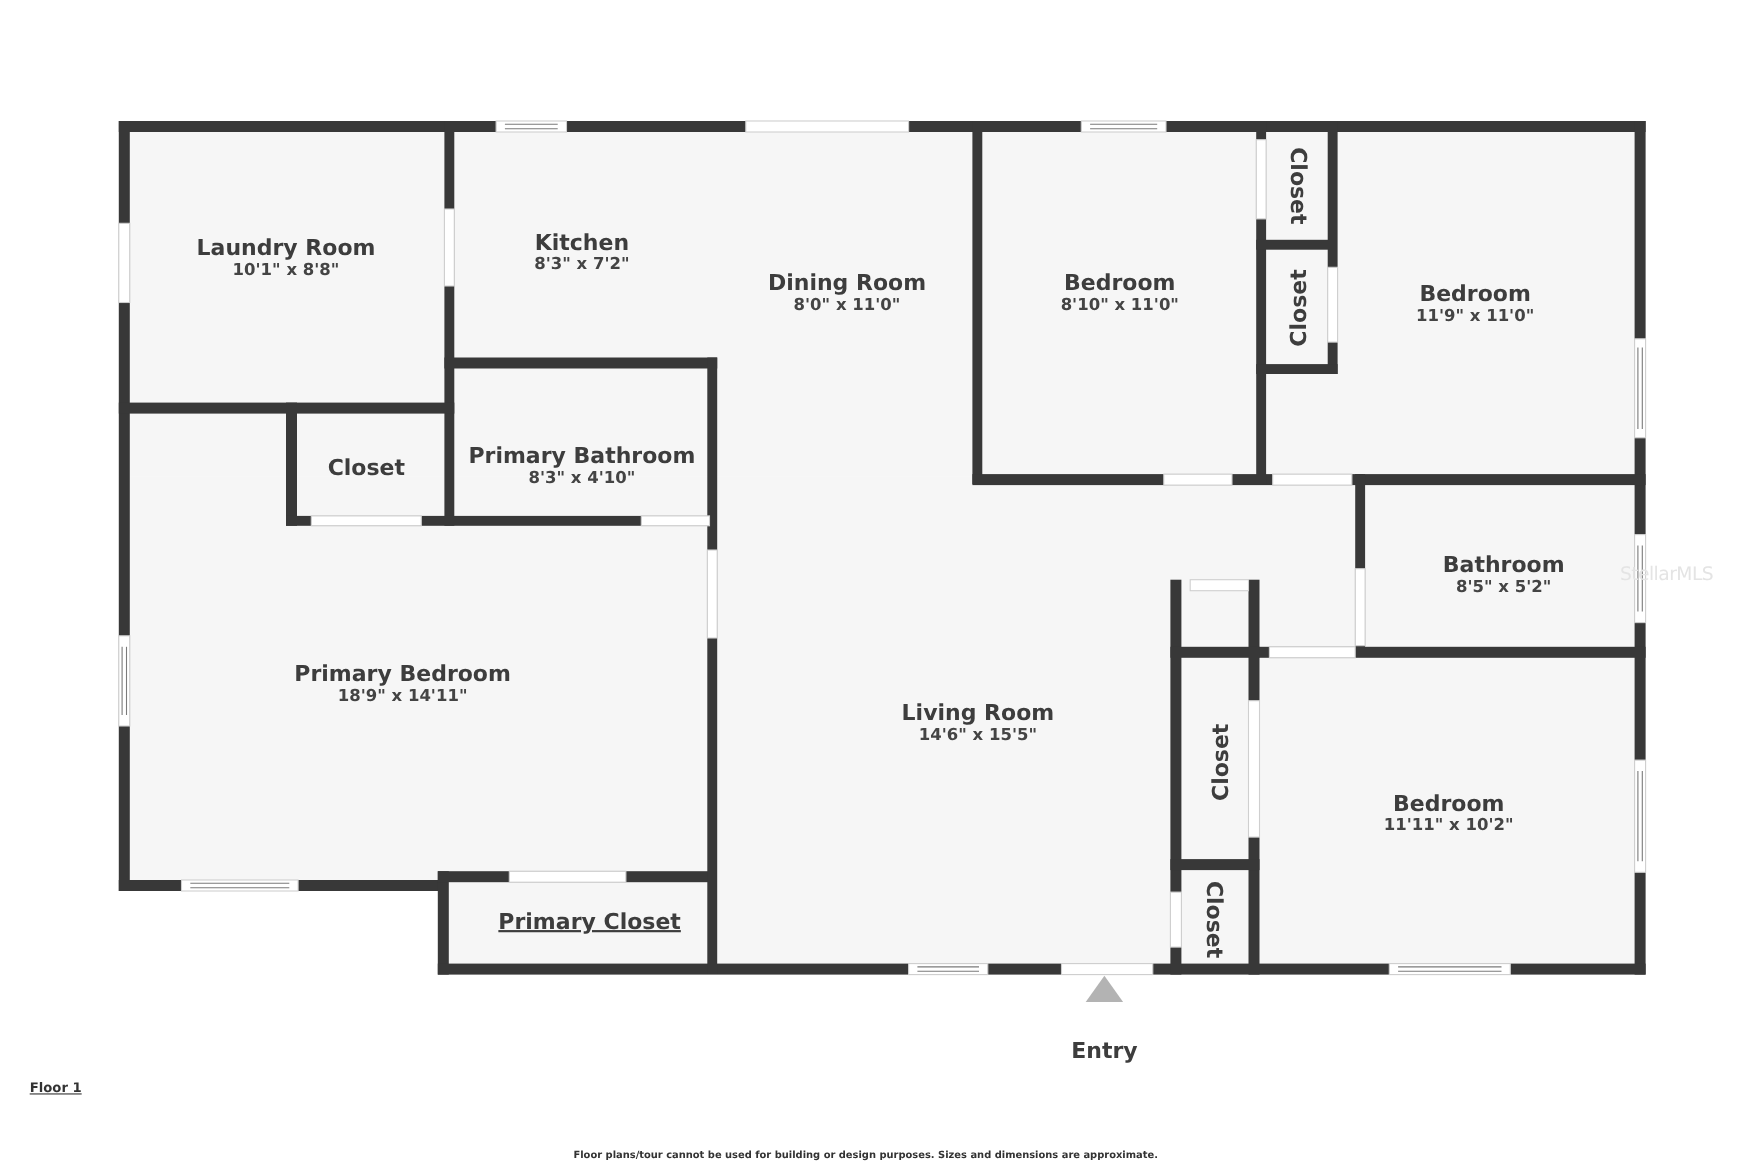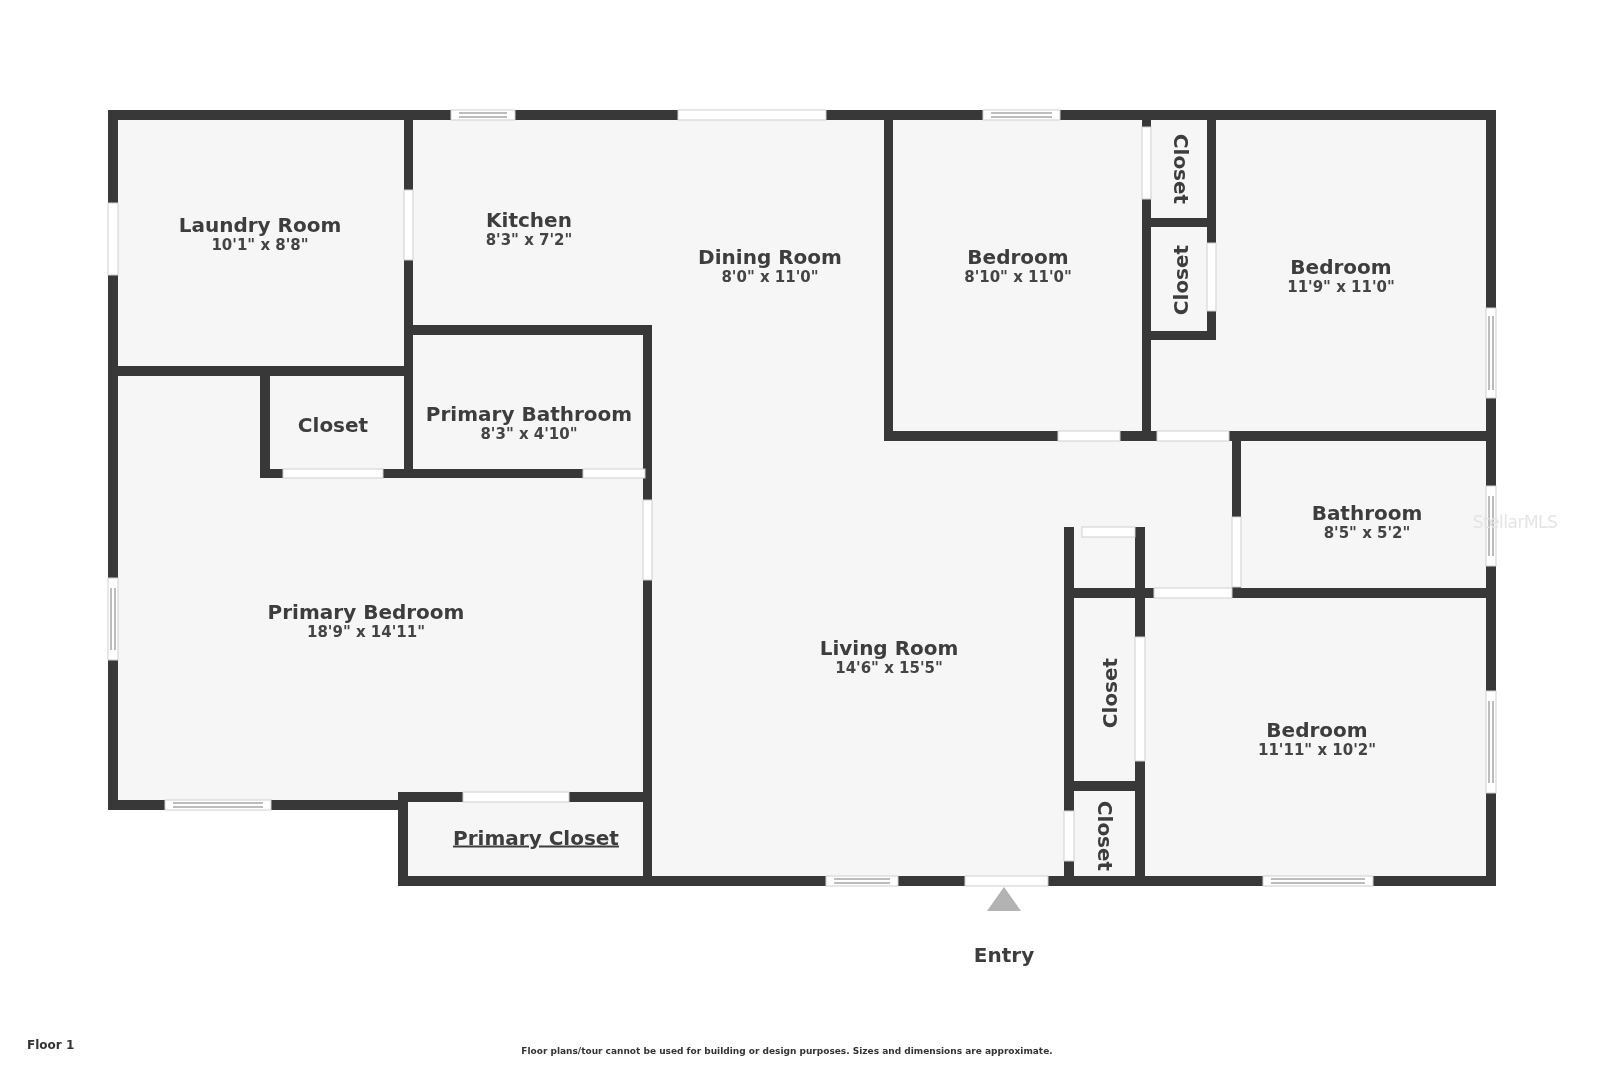--- a/index.html
+++ b/index.html
@@ -9,21 +9,21 @@
   .wall { fill: #383838; }
   .opening { fill: #ffffff; stroke: #cfcfcf; stroke-width: 1; }
   .win-line { stroke: #7a7a7a; stroke-width: 1; fill: none; }
   .label { position: absolute; transform: translate(-50%, -50%); text-align: center; color: #3d3d3d; white-space: nowrap; line-height: 1.15; }
   .label .name { font-weight: bold; font-size: 20px; display: block; }
   .label .dim { font-weight: bold; font-size: 15px; display: block; color: #444; }
   .label.rot-cw { transform: translate(-50%, -50%) rotate(90deg); }
   .label.rot-ccw { transform: translate(-50%, -50%) rotate(-90deg); }
   .entry-arrow { position: absolute; left: 986px; top: 887px; width: 0; height: 0; border-left: 17px solid transparent; border-right: 17px solid transparent; border-bottom: 24px solid #b3b3b3; transform: translateX(-50%); }
   .entry-text { position: absolute; left: 1004px; top: 944px; transform: translate(-50%, -50%); font-weight: bold; font-size: 20px; color: #3d3d3d; margin-top: 11px; }
-  .floor-label { position: absolute; left: 27px; top: 1038px; font-size: 12px; font-weight: bold; color: #333; }
+  .floor-label { position: absolute; left: 27px; top: 982px; font-size: 12px; font-weight: bold; color: #333; text-decoration: underline; }
   .disclaimer { position: absolute; left: 787px; top: 1046px; transform: translateX(-50%); font-size: 9px; font-weight: bold; color: #333; white-space: nowrap; }
   .watermark { position: absolute; left: 1515px; top: 522px; transform: translate(-50%, -50%); font-size: 17px; color: #e4e4e4; letter-spacing: -0.5px; }
 </style>
 </head>
 <body>
 
 <svg id="plan" viewBox="0 0 1600 1066" xmlns="http://www.w3.org/2000/svg">
 
   <g>
     <rect class="floor" x="108" y="112" width="1386" height="321"></rect>

